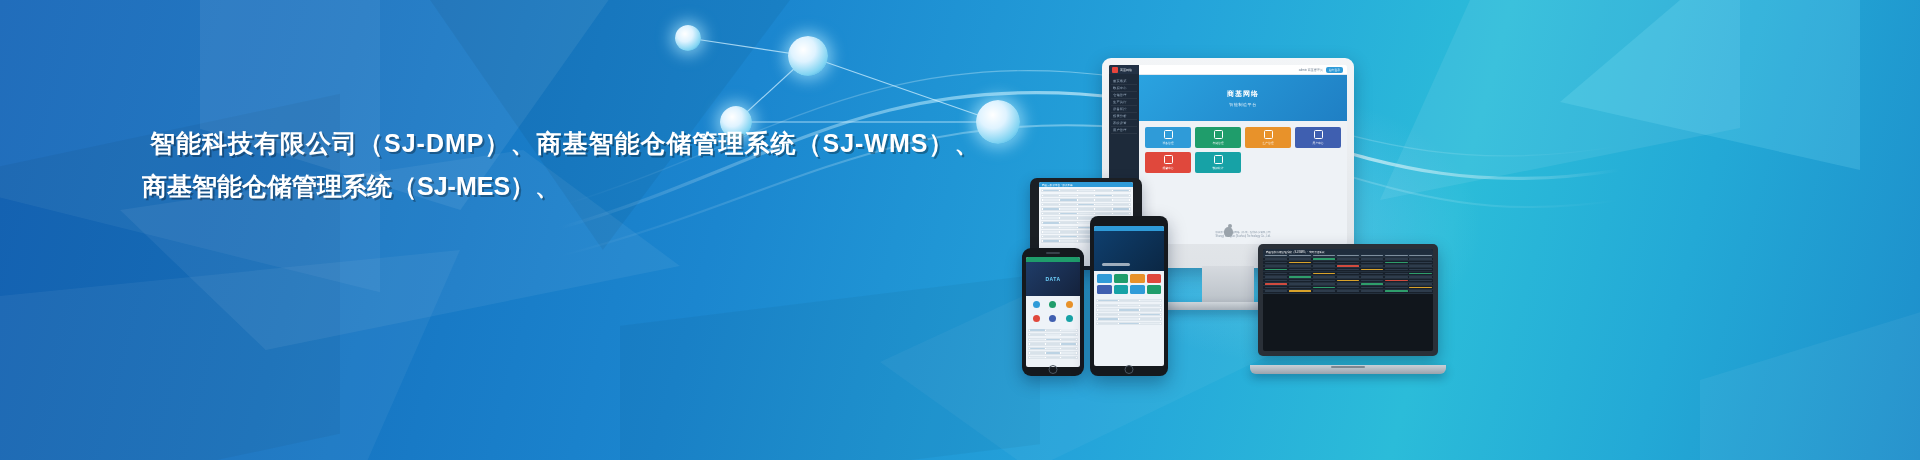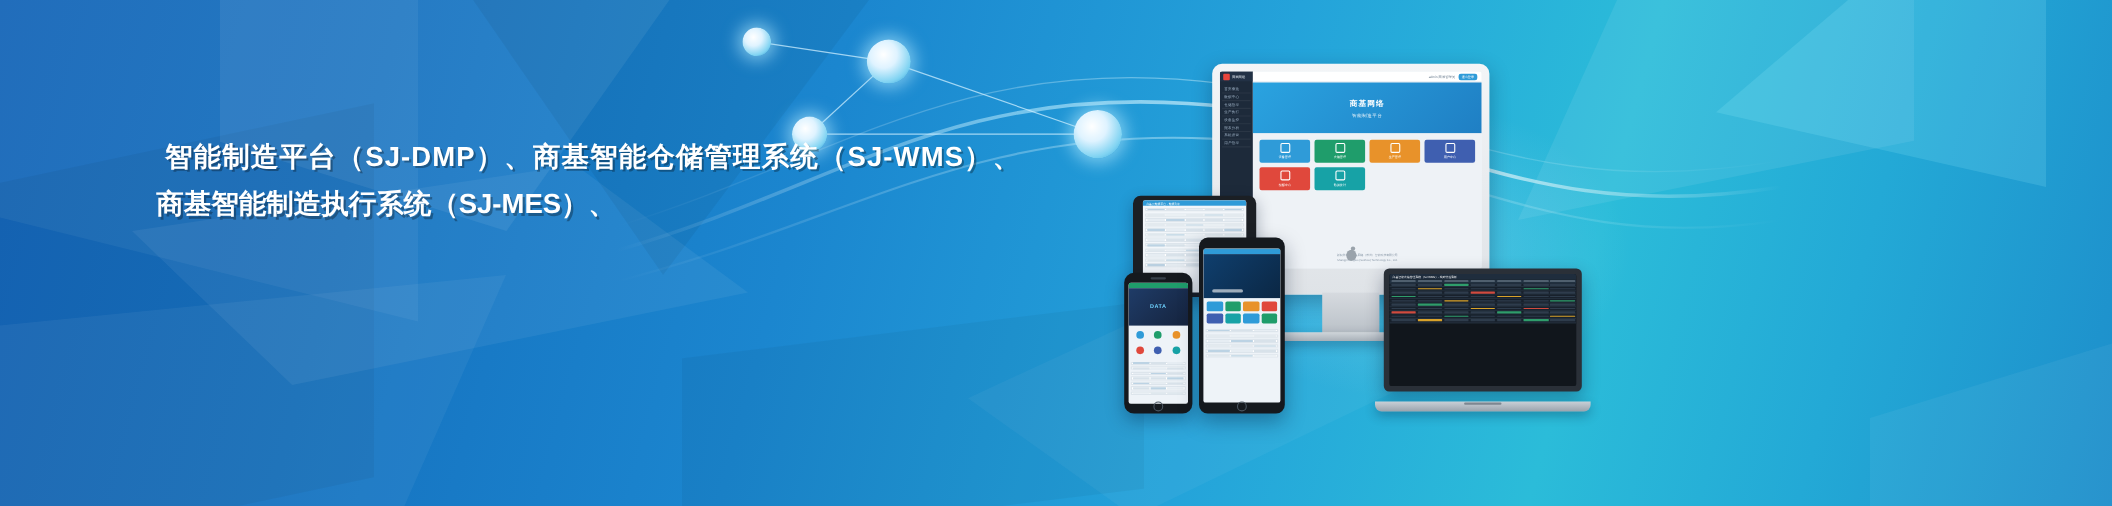--- a/index.html
+++ b/index.html
@@ -193,22 +193,22 @@
       </g>
     </svg>
     <div class="node" style="left:35px;top:15px;width:26px;height:26px;"></div>
     <div class="node" style="left:148px;top:26px;width:40px;height:40px;"></div>
     <div class="node" style="left:80px;top:96px;width:32px;height:32px;"></div>
     <div class="node" style="left:336px;top:90px;width:44px;height:44px;"></div>
   </div>
 
   <div class="copy">
     <div class="lines">
-      <div class="bodyline l1">智能制造平台（SJ-DMP）、商基智能仓储管理系统（SJ-WMS）、</div>
-      <div class="bodyline l2">商基智能制造执行系统（SJ-MES）、</div>
+      <div class="bodyline l1">智能科技有限公司（SJ-DMP）、商基智能仓储管理系统（SJ-WMS）、</div>
+      <div class="bodyline l2">商基智能仓储管理系统（SJ-MES）、</div>
     </div>
   </div>
 
   <div class="devices">
 
     <div class="glow" style="left:60px;top:40px;width:420px;height:280px;background:radial-gradient(ellipse at 50% 50%,rgba(190,240,255,.28),rgba(190,240,255,0) 68%);"></div>
 
     <div class="imac">
       <div class="imac-body">
         <div class="imac-screen">

